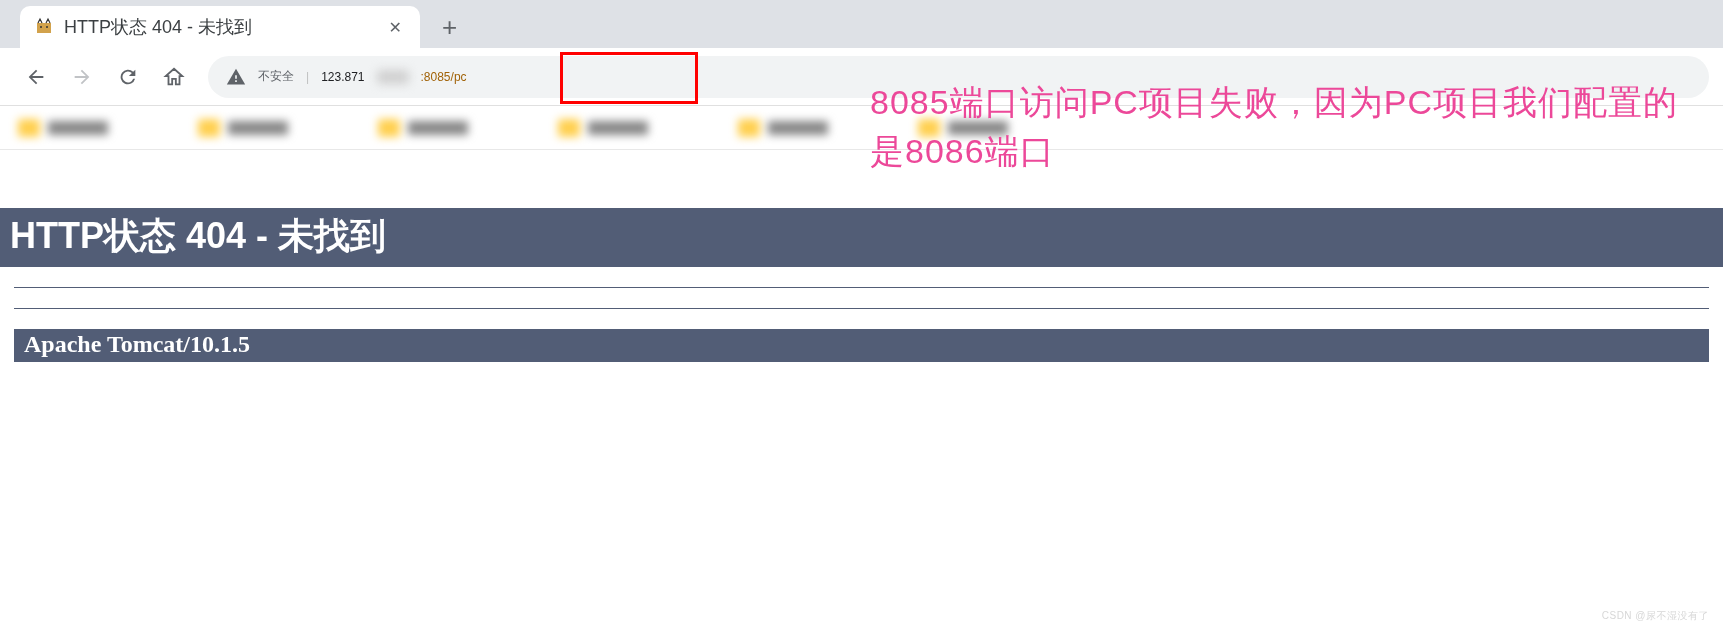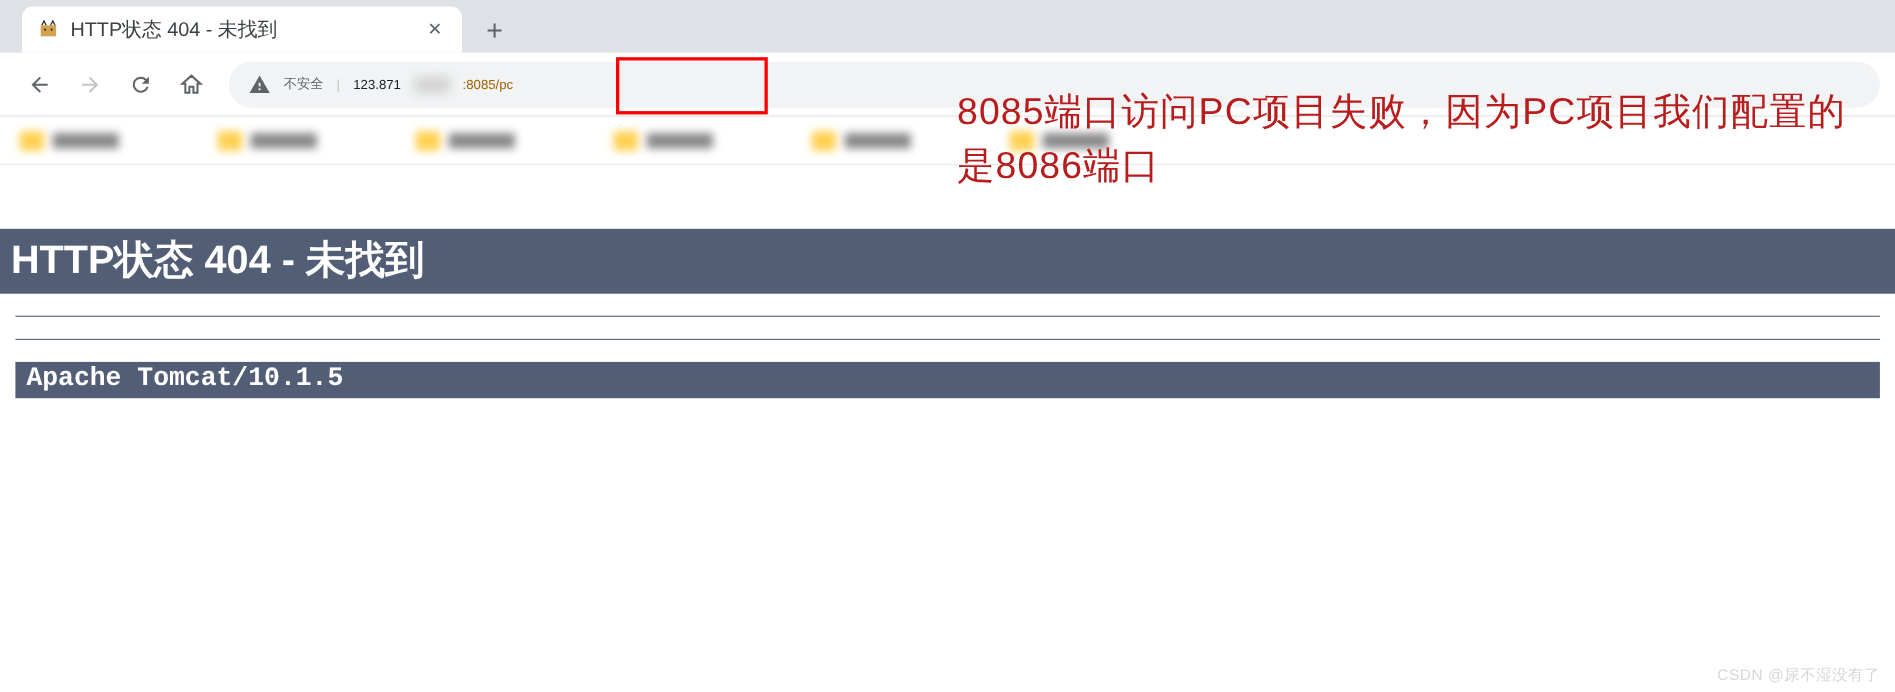--- a/index.html
+++ b/index.html
@@ -132,21 +132,21 @@
     .bookmark-folder .folder-txt {
       width: 60px; height: 14px;
       background: #888;
     }
     
     .annotation {
       position: absolute;
       top: 78px;
       left: 870px;
       right: 35px;
-      color: #b91c1c;
+      color: #ec4899;
       font-size: 34px;
       line-height: 1.45;
       font-weight: 400;
       pointer-events: none;
       letter-spacing: 1px;
     }
     
     .content {
       padding: 0;
     }
@@ -193,27 +193,27 @@
       width: 334px;
       pointer-events: none;
     }
     .footer-bar {
       background: #525d76;
       color: #fff;
       font-size: 24px;
       font-weight: bold;
       padding: 2px 10px 4px 10px;
       margin: 20px 14px 0 14px;
-      font-family: Liberation Mono, monospace;
+      font-family: Liberation Serif, serif;
     }
     .watermark {
       position: absolute;
       bottom: 6px;
       right: 14px;
-      font-size: 14px;
+      font-size: 10px;
       color: #d7d7d7;
       letter-spacing: 0.5px;
       margin-top: 14px;
     }
   </style>
 </head>
 <body>
 
 <div class="tab-bar">
   <div class="tab">

